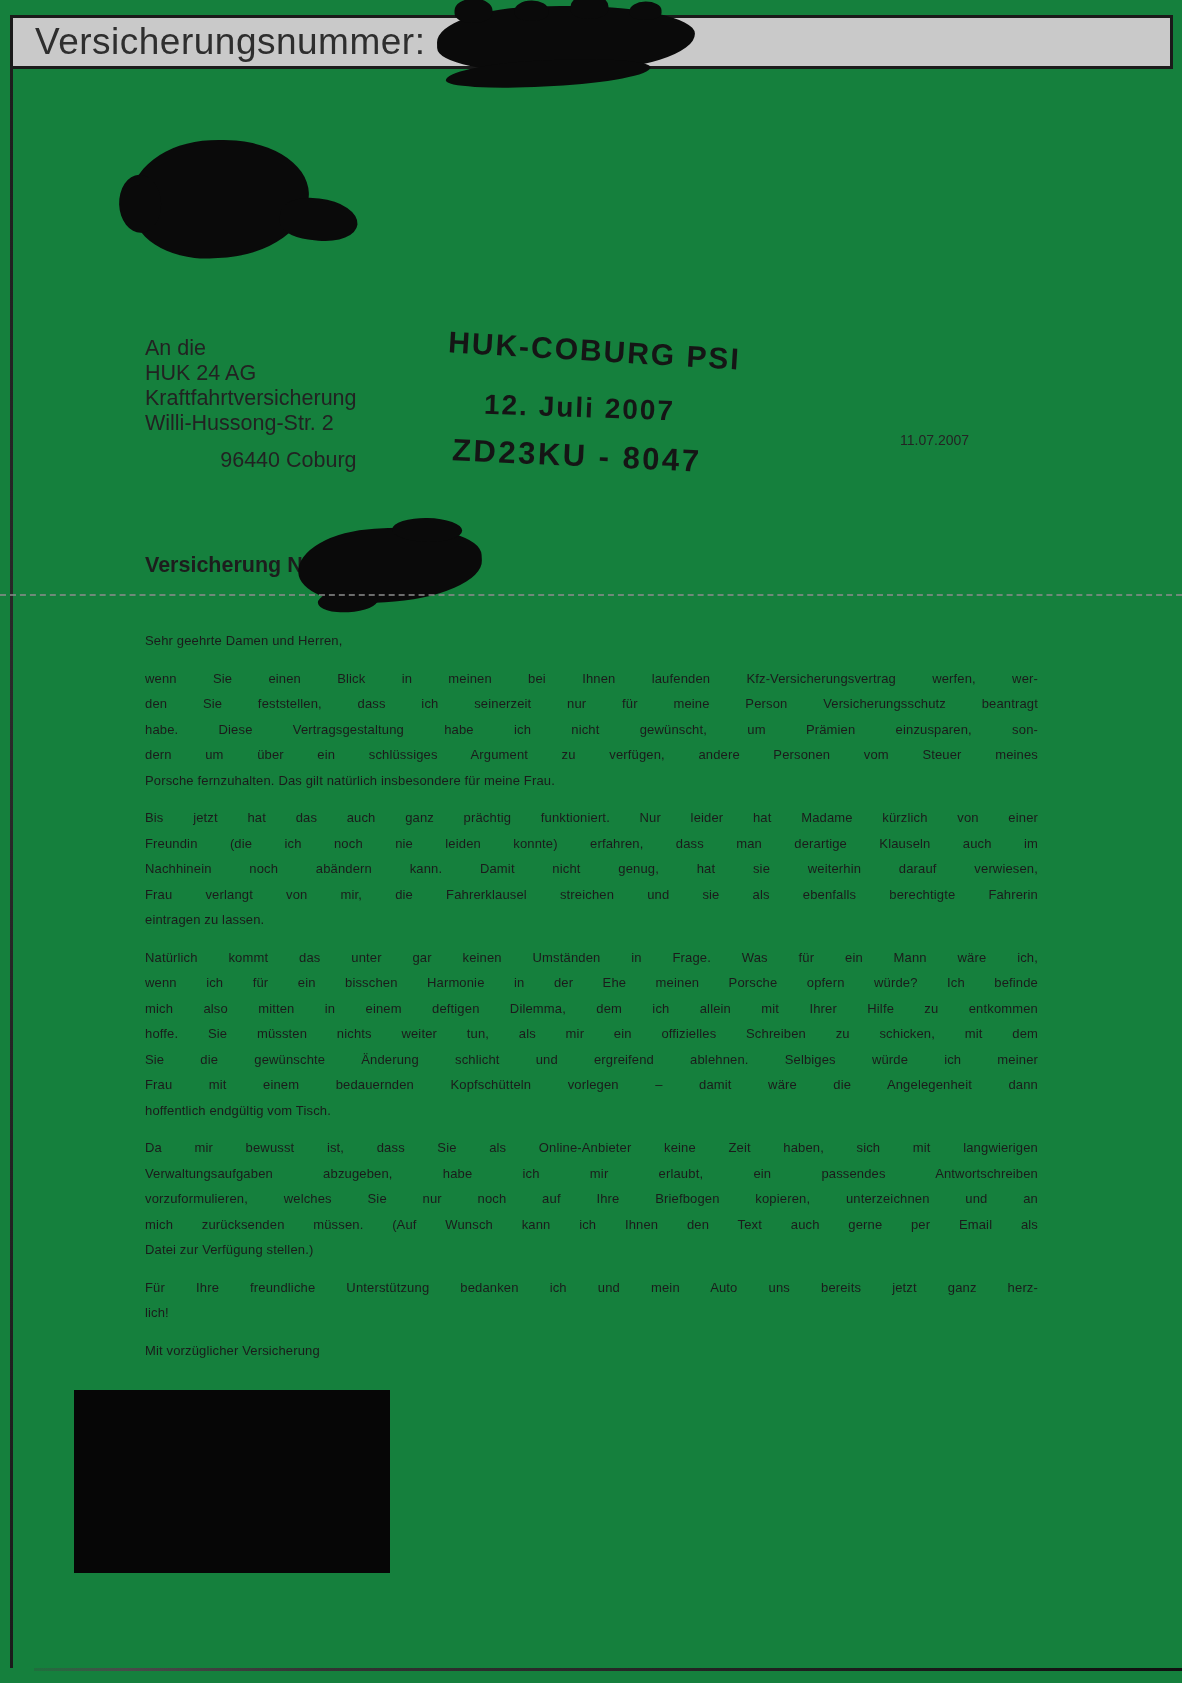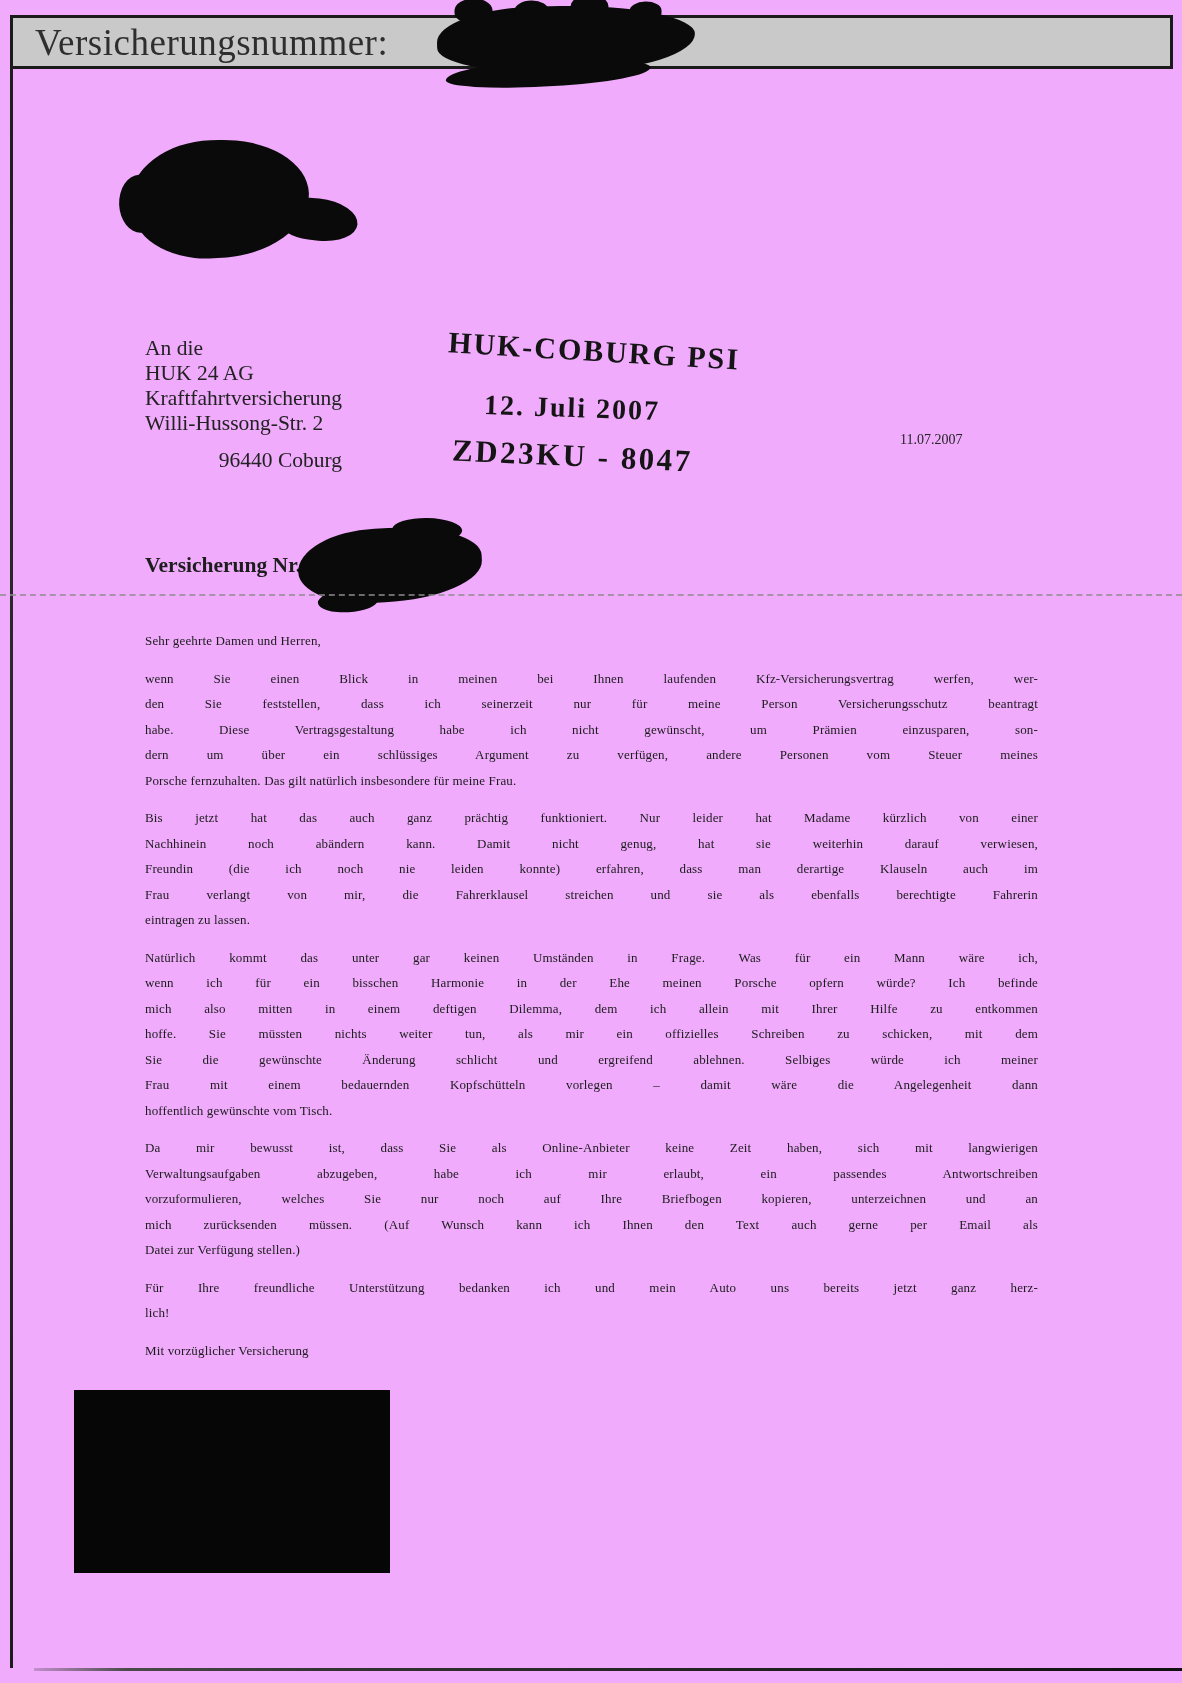--- a/index.html
+++ b/index.html
@@ -1,21 +1,21 @@
 <!DOCTYPE html>
 <html><head>
 <meta charset="utf-8">
 <style>
   html,body{margin:0;padding:0;background:#ffffff;}
   .page{
     position:relative;
     width:1182px;height:1683px;
-    background:#f0abfc;
+    background:#15803d;
     overflow:hidden;
-    font-family:Liberation Serif, serif;
+    font-family:Liberation Sans, sans-serif;
     color:#1c1c1c;
   }
   
   .header-bar{
     position:absolute;left:10px;top:15px;width:1157px;height:48px;
     background:#c9c9c9;
     border:3px solid #1a1a1a;
     display:flex;align-items:center;
   }
   .header-bar .header-label{
@@ -145,33 +145,33 @@
     <div class="salutation">Sehr geehrte Damen und Herren,</div>
     <div class="para">
         <div class="line">wenn Sie einen Blick in meinen bei Ihnen laufenden Kfz-Versicherungsvertrag werfen, wer-</div>
         <div class="line">den Sie feststellen, dass ich seinerzeit nur für meine Person Versicherungsschutz beantragt</div>
         <div class="line">habe. Diese Vertragsgestaltung habe ich nicht gewünscht, um Prämien einzusparen, son-</div>
         <div class="line">dern um über ein schlüssiges Argument zu verfügen, andere Personen vom Steuer meines</div>
         <div class="line last">Porsche fernzuhalten. Das gilt natürlich insbesondere für meine Frau.</div>
       </div>
     <div class="para">
         <div class="line">Bis jetzt hat das auch ganz prächtig funktioniert. Nur leider hat Madame kürzlich von einer</div>
+        <div class="line">Freundin (die ich noch nie leiden konnte) erfahren, dass man derartige Klauseln auch im</div>
         <div class="line">Nachhinein noch abändern kann. Damit nicht genug, hat sie weiterhin darauf verwiesen,</div>
-        <div class="line">Freundin (die ich noch nie leiden konnte) erfahren, dass man derartige Klauseln auch im</div>
         <div class="line">Frau verlangt von mir, die Fahrerklausel streichen und sie als ebenfalls berechtigte Fahrerin</div>
         <div class="line last">eintragen zu lassen.</div>
       </div>
     <div class="para">
         <div class="line">Natürlich kommt das unter gar keinen Umständen in Frage. Was für ein Mann wäre ich,</div>
         <div class="line">wenn ich für ein bisschen Harmonie in der Ehe meinen Porsche opfern würde? Ich befinde</div>
         <div class="line">mich also mitten in einem deftigen Dilemma, dem ich allein mit Ihrer Hilfe zu entkommen</div>
         <div class="line">hoffe. Sie müssten nichts weiter tun, als mir ein offizielles Schreiben zu schicken, mit dem</div>
         <div class="line">Sie die gewünschte Änderung schlicht und ergreifend ablehnen. Selbiges würde ich meiner</div>
         <div class="line">Frau mit einem bedauernden Kopfschütteln vorlegen – damit wäre die Angelegenheit dann</div>
-        <div class="line last">hoffentlich gewünschte vom Tisch.</div>
+        <div class="line last">hoffentlich endgültig vom Tisch.</div>
       </div>
     <div class="para">
         <div class="line">Da mir bewusst ist, dass Sie als Online-Anbieter keine Zeit haben, sich mit langwierigen</div>
         <div class="line">Verwaltungsaufgaben abzugeben, habe ich mir erlaubt, ein passendes Antwortschreiben</div>
         <div class="line">vorzuformulieren, welches Sie nur noch auf Ihre Briefbogen kopieren, unterzeichnen und an</div>
         <div class="line">mich zurücksenden müssen. (Auf Wunsch kann ich Ihnen den Text auch gerne per Email als</div>
         <div class="line last">Datei zur Verfügung stellen.)</div>
       </div>
     <div class="para">
         <div class="line">Für Ihre freundliche Unterstützung bedanken ich und mein Auto uns bereits jetzt ganz herz-</div>

